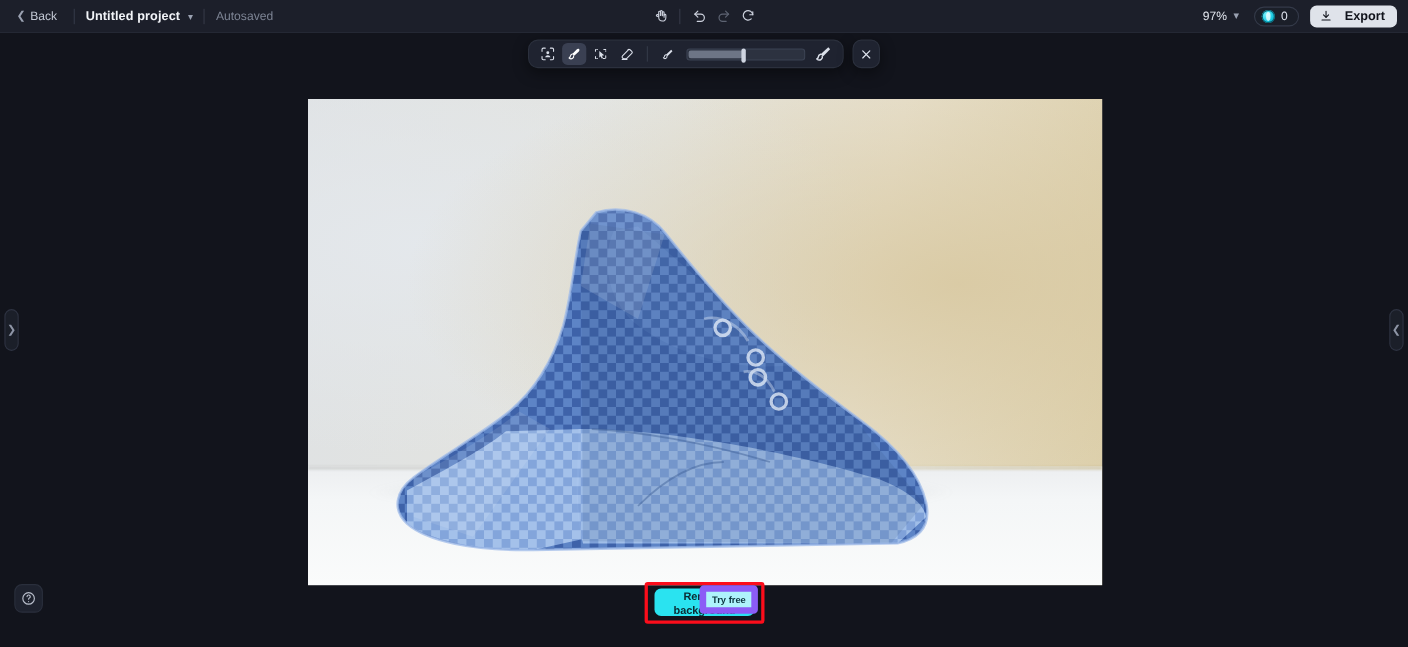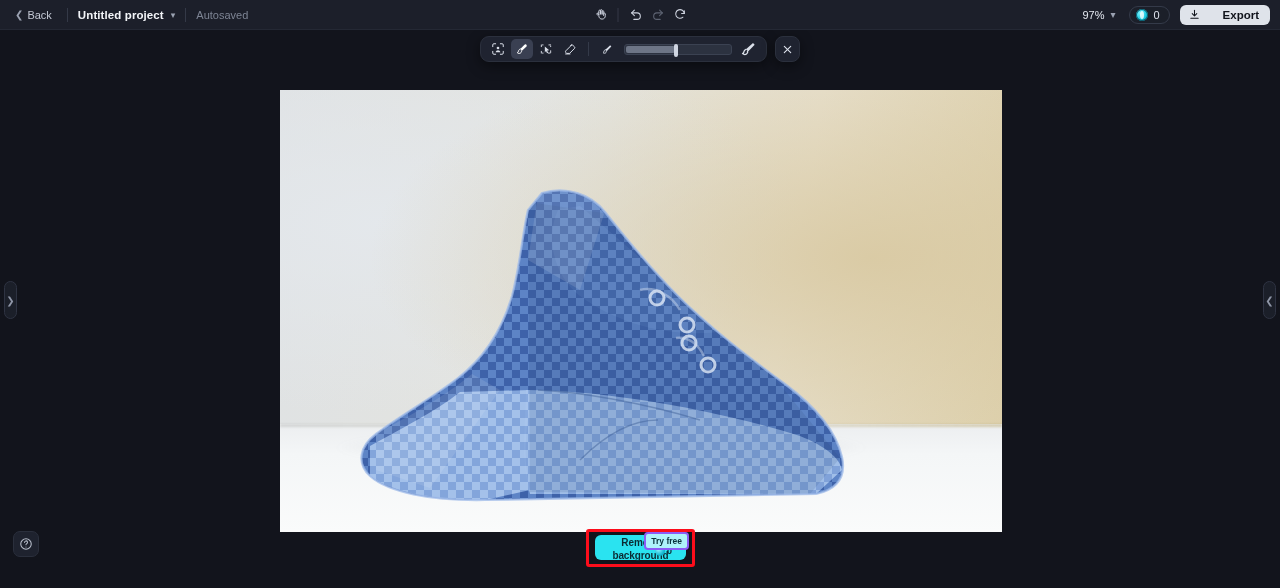--- a/index.html
+++ b/index.html
@@ -66,21 +66,21 @@
     box-shadow: 0 0 0 1px #0c5b6b inset;
     position: relative;
   }
   .coin::after {
     content: ""; position: absolute; left: 3.5px; top: 2px;
     width: 4px; height: 8px; border-radius: 50%;
     background: rgba(255,255,255,.75);
   }
   .credits-val { font-size: 11px; color: #dfe4ee; }
   .export-btn {
-    display: flex; align-items: flex-start; gap: 23px;
+    display: flex; align-items: flex-start; gap: 12px;
     background: #dfe3ea; color: #10131b;
     font-size: 11.5px; font-weight: bold;
     padding: 4px 11px 4px 9px; border-radius: 6px; cursor: pointer;
   }
 
   
   .toolwrap {
     position: absolute; top: 36px; left: 50%; transform: translateX(-50%);
     display: flex; align-items: center; gap: 8px; z-index: 35;
   }
@@ -194,21 +194,21 @@
   .cta-coin {
     width: 10px; height: 10px; border-radius: 50%;
     background: radial-gradient(circle at 35% 35%, #8ff6ff 0%, #16b9d2 60%, #0b7f96 100%);
   }
   .cta-cost-val { font-size: 9px; font-weight: bold; color: #0b2b33; }
   .try-free {
     position: absolute; right: -3px; top: -3px;
     background: #aef3fb; color: #08323c;
     font-size: 8.5px; font-weight: bold;
     padding: 2px 5px; border-radius: 4px;
-    border: 2px solid #8b5cf6; z-index: 2; white-space: nowrap;
+    border: 6px solid #8b5cf6; z-index: 2; white-space: nowrap;
   }
 </style>
 </head>
 <body>
 
 <div id="app">
 
   <div class="header">
 
     <div class="hdr-left">

